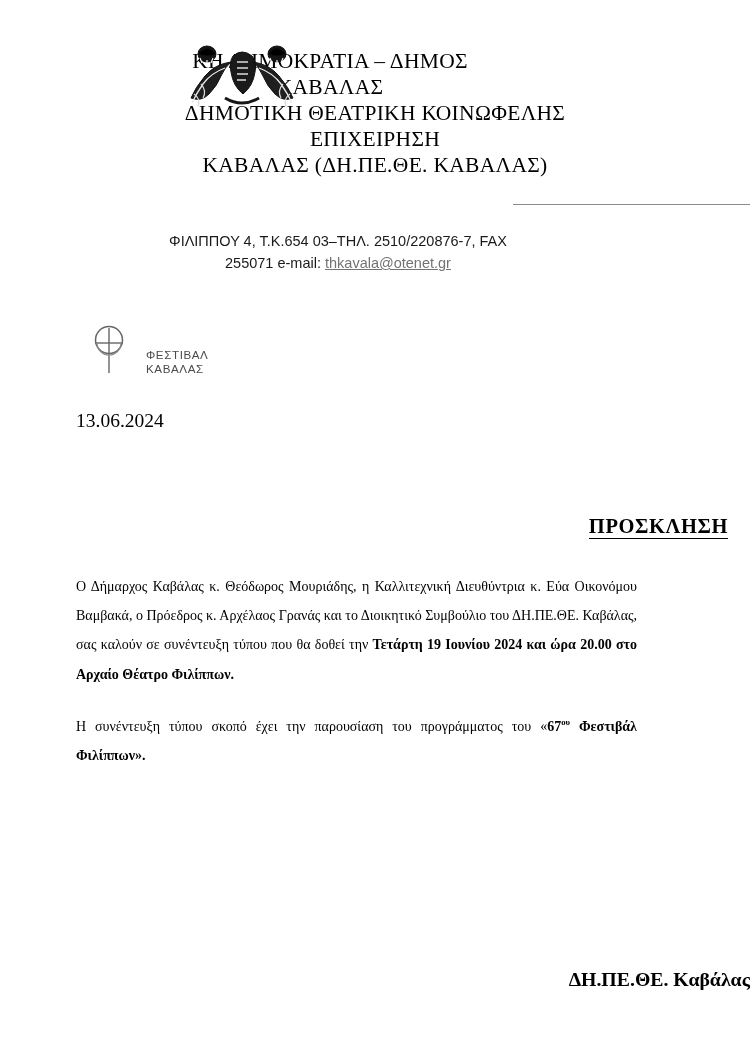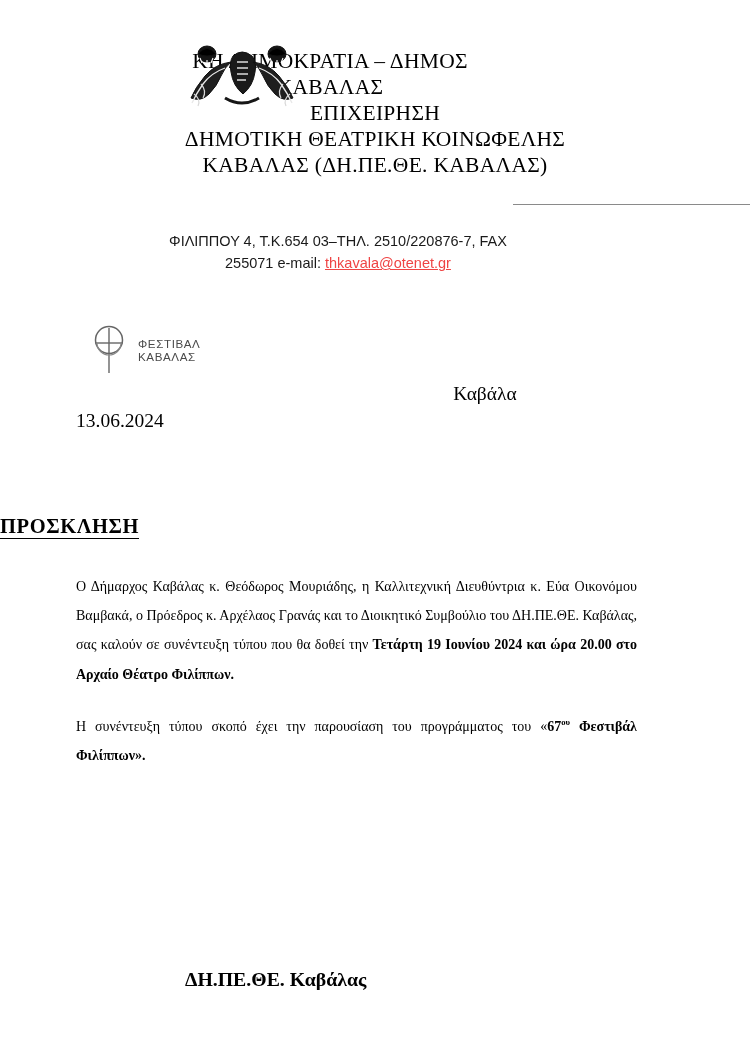--- a/index.html
+++ b/index.html
@@ -55,30 +55,30 @@
     left: 0; top: 230px;
     width: 676px;
     text-align: center;
     font-family: "Liberation Sans", "DejaVu Sans", sans-serif;
     font-size: 14.5px;
     line-height: 22px;
     color: #1a1a1a;
   }
   .contact .line2 { display: block; }
   .email-link {
-    color: #ef4444;
+    color: #737373;
   }
 
   
   .festival-logo {
     position: absolute;
     left: 92px; top: 323px;
     display: flex;
-    align-items: center;
-    gap: 12px;
+    align-items: flex-end;
+    gap: 20px;
   }
   .festival-mark { width: 34px; height: 52px; flex: 0 0 auto; }
   .festival-text {
     font-family: "Liberation Sans", "DejaVu Sans", sans-serif;
     font-size: 11.6px;
     line-height: 13.5px;
     letter-spacing: 0.6px;
     color: #4a4a4a;
     white-space: nowrap;
     padding-top: 2px;
@@ -98,21 +98,21 @@
     left: 76px; top: 410px;
     font-size: 19.5px;
     text-align: center;
   }
 
   
   .doc-title {
     position: absolute;
     left: 0; top: 515px;
     width: 728px;
-    text-align: left;
+    text-align: right;
     font-size: 20.5px;
     font-weight: bold;
     letter-spacing: 0.6px;
   }
   .doc-title span {
     border-bottom: 1.6px solid #000;
     padding-bottom: 1px;
   }
 
   
@@ -134,36 +134,36 @@
     font-size: 0.62em;
     vertical-align: super;
     line-height: 0;
   }
 
   
   .signature {
     position: absolute;
     left: 0; top: 968px;
     width: 750px;
-    text-align: left;
+    text-align: right;
     padding-left: 185px;
     font-size: 19.8px;
     font-weight: bold;
   }
 </style>
 </head>
 <body>
 
 <div class="page">
 
   <div class="header-block">
     <div class="header-line shift">ΚΗ ΔΗΜΟΚΡΑΤΙΑ – ΔΗΜΟΣ</div>
     <div class="header-line shift">ΚΑΒΑΛΑΣ</div>
+    <div class="header-line">ΔΗΜΟΤΙΚΗ ΘΕΑΤΡΙΚΗ ΚΟΙΝΩΦΕΛΗΣ</div>
     <div class="header-line">ΕΠΙΧΕΙΡΗΣΗ</div>
-    <div class="header-line">ΔΗΜΟΤΙΚΗ ΘΕΑΤΡΙΚΗ ΚΟΙΝΩΦΕΛΗΣ</div>
     <div class="header-line">ΚΑΒΑΛΑΣ (ΔΗ.ΠΕ.ΘΕ. ΚΑΒΑΛΑΣ)</div>
   </div>
 
   <div class="emblem">
     <svg viewBox="0 0 120 72" width="120" height="72" aria-hidden="true">
       <g fill="#111" stroke="#111">
 
         <ellipse cx="22" cy="12" rx="9" ry="8" fill="#151515"></ellipse>
         <path d="M13 12 q9 -11 18 0 q-9 4 -18 0 z" fill="#000"></path>
         <path d="M15 16 l2 5 M22 18 l0 5 M28 16 l-2 5" stroke="#fff" stroke-width="1.1" fill="none"></path>
@@ -205,21 +205,20 @@
         <line x1="17" y1="5" x2="17" y2="50" stroke="#666" stroke-width="1.4"></line>
         <path d="M5 20 a12 12 0 0 0 24 0" fill="none" stroke="#888" stroke-width="1.2"></path>
       </svg>
     </span>
     <span class="festival-text">
       <span>ΦΕΣΤΙΒΑΛ</span><br>
       <span>ΚΑΒΑΛΑΣ</span>
     </span>
   </div>
 
-  <div class="place">Καβάλα</div>
   <div class="date">13.06.2024</div>
 
   <div class="doc-title">
     <span>ΠΡΟΣΚΛΗΣΗ</span>
   </div>
 
   <div class="body-area">
     <p class="para"><span>Ο Δήμαρχος Καβάλας κ. Θεόδωρος Μουριάδης, η Καλλιτεχνική Διευθύντρια κ. Εύα Οικονόμου Βαμβακά, ο Πρόεδρος κ. Αρχέλαος Γρανάς και το Διοικητικό Συμβούλιο του ΔΗ.ΠΕ.ΘΕ. Καβάλας, σας καλούν σε συνέντευξη τύπου που θα δοθεί την </span><b>Τετάρτη 19 Ιουνίου 2024 και ώρα 20.00 στο Αρχαίο Θέατρο Φιλίππων.</b></p>
 
     <p class="para"><span>Η συνέντευξη τύπου σκοπό έχει την παρουσίαση του προγράμματος του «</span><b><span>67</span><sup>ου</sup><span> Φεστιβάλ Φιλίππων».</span></b></p>

